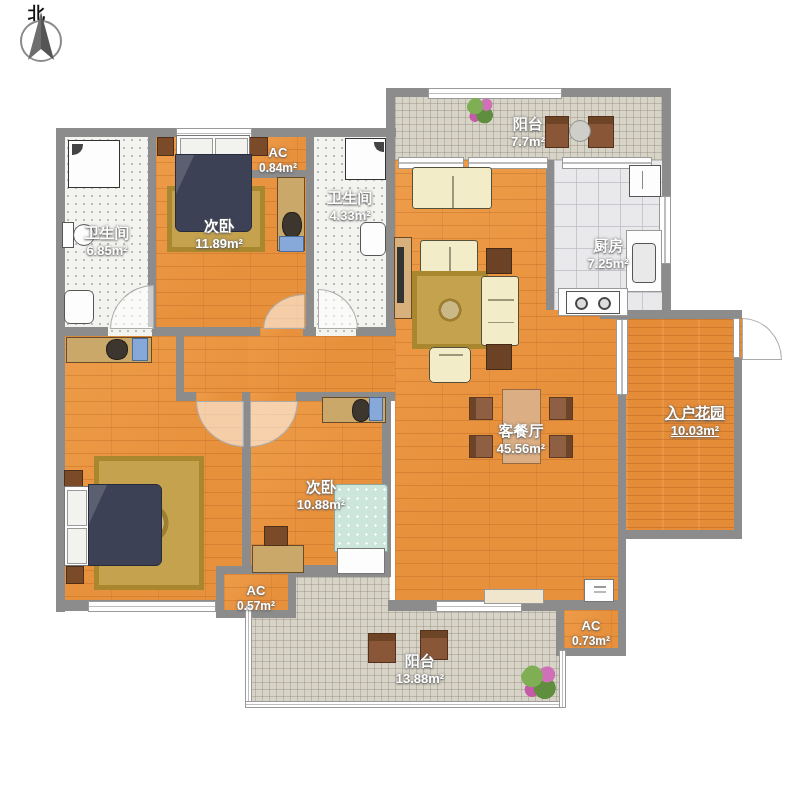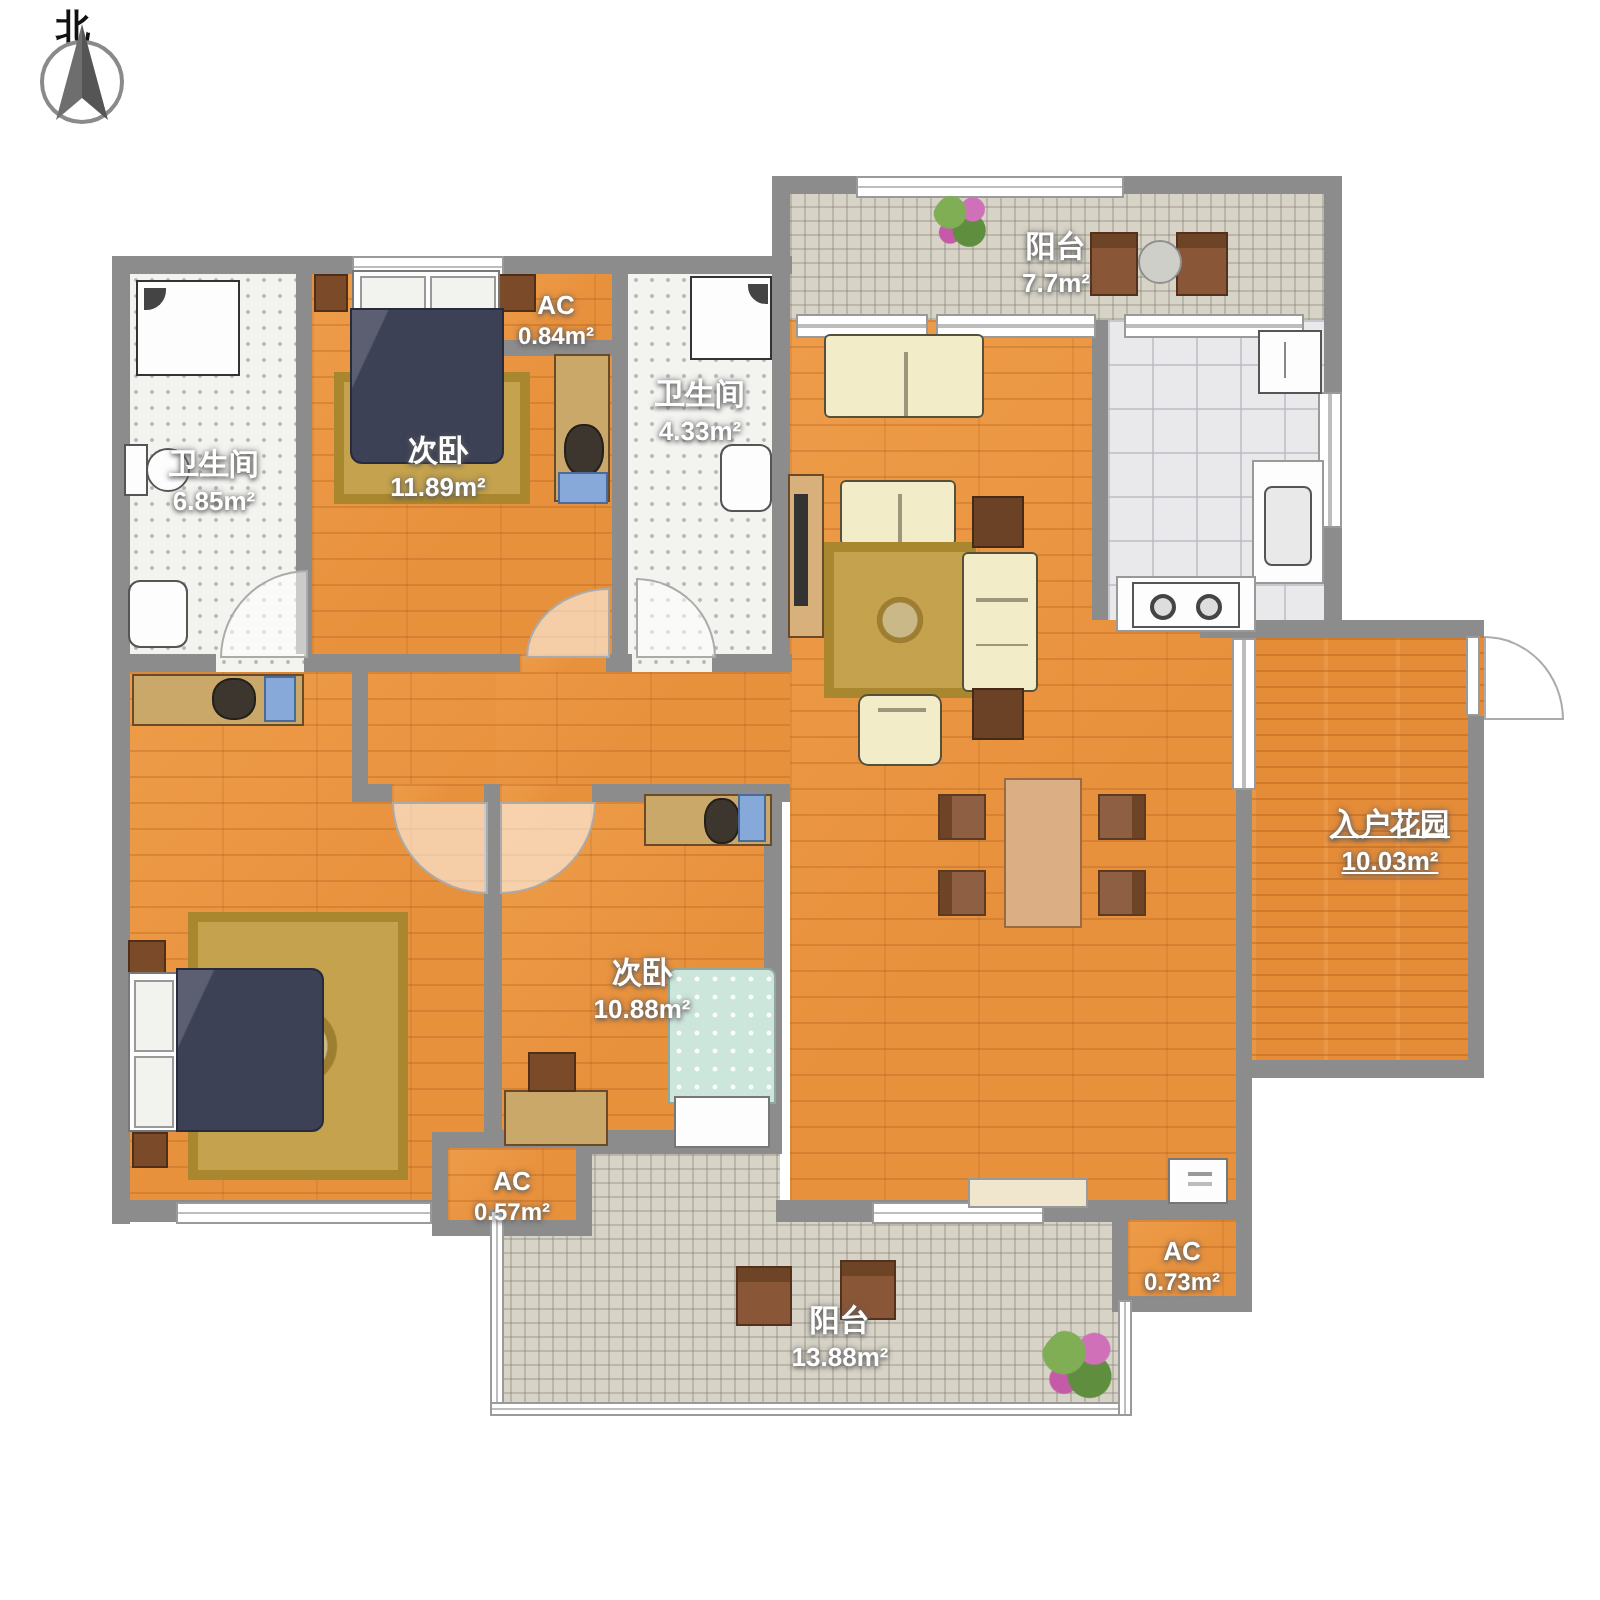--- a/index.html
+++ b/index.html
@@ -247,20 +247,28 @@
       <span class="a">0.84m²</span>
   </div>
   <div class="abs lbl" style="left:300px;top:183px;width:100px;height:36px;">
     <span class="n">卫生间</span>
       <span class="a">4.33m²</span>
   </div>
   <div class="abs lbl" style="left:478px;top:107px;width:100px;height:40px;">
     <span class="n">阳台</span>
       <span class="a">7.7m²</span>
   </div>
+  <div class="abs lbl" style="left:558px;top:230px;width:100px;height:38px;">
+    <span class="n">厨房</span>
+      <span class="a">7.25m²</span>
+  </div>
+  <div class="abs lbl" style="left:461px;top:413px;width:120px;height:42px;">
+    <span class="n">客餐厅</span>
+      <span class="a">45.56m²</span>
+  </div>
   <div class="abs lbl" style="left:635px;top:396px;width:120px;height:40px;text-decoration:underline;">
     <span class="n">入户花园</span>
       <span class="a">10.03m²</span>
   </div>
   <div class="abs lbl" style="left:261px;top:471px;width:120px;height:38px;">
     <span class="n">次卧</span>
       <span class="a">10.88m²</span>
   </div>
   <div class="abs lbl small" style="left:216px;top:575px;width:80px;height:36px;">
     <span class="n">AC</span>

